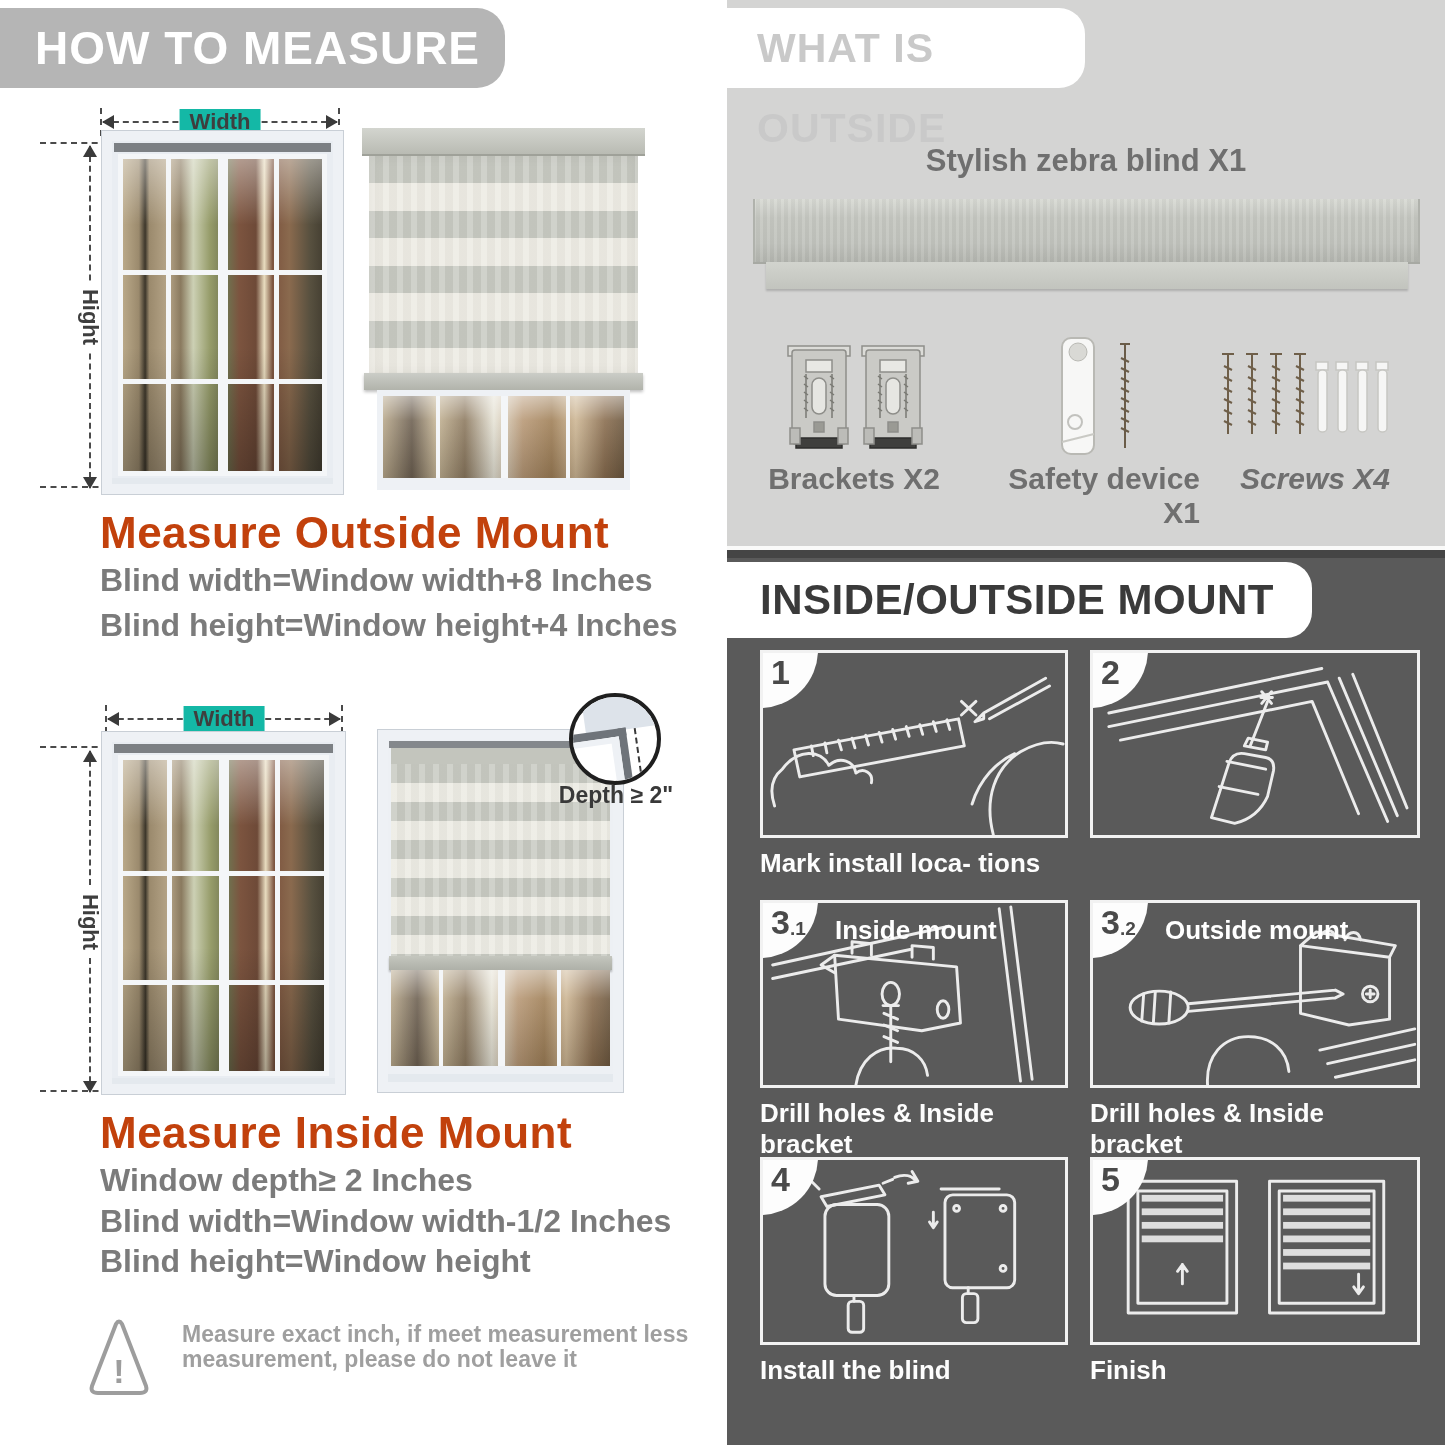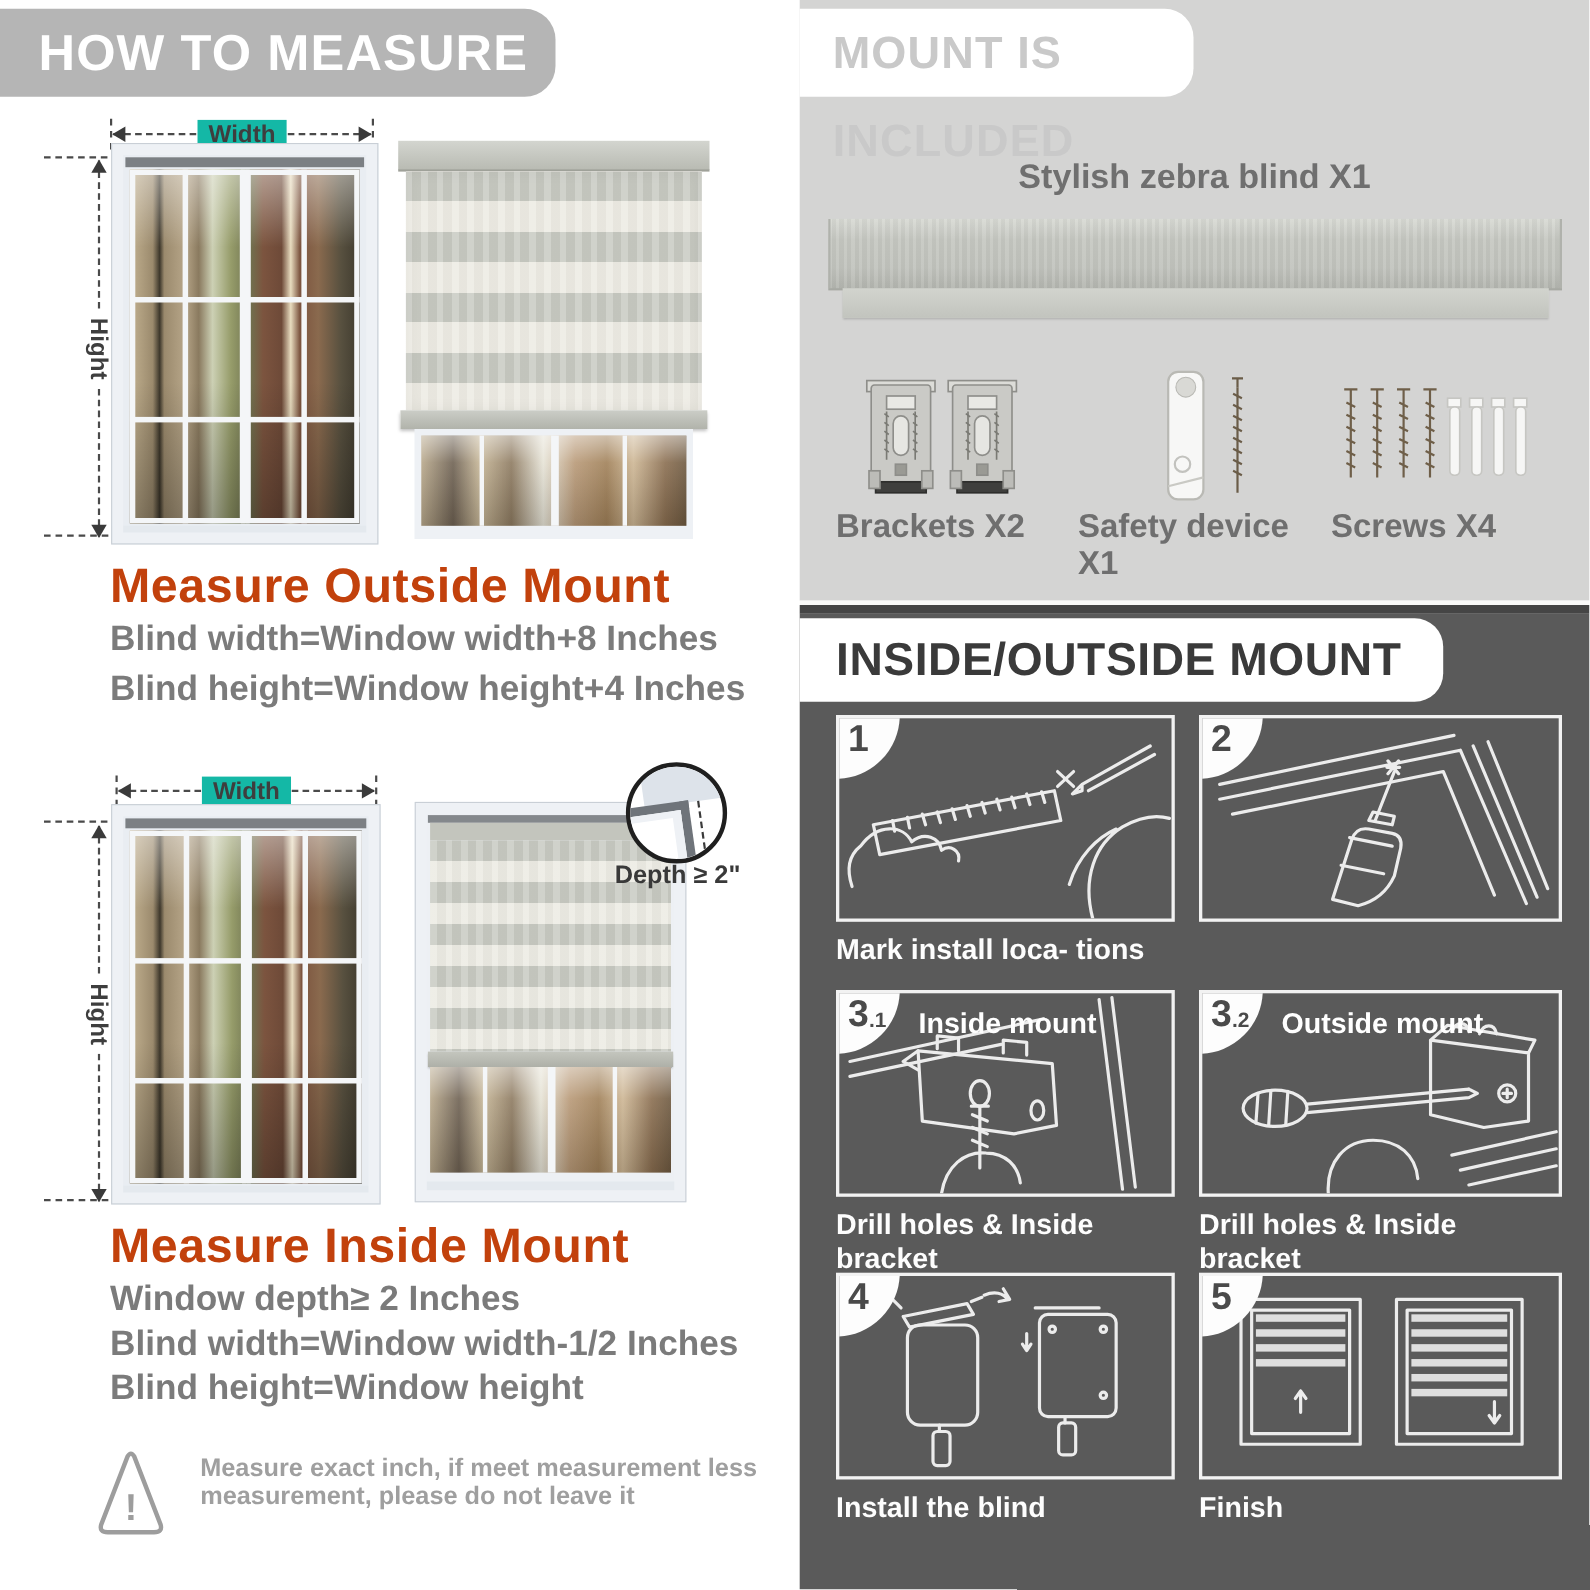--- a/index.html
+++ b/index.html
@@ -74,21 +74,21 @@
   .included-box{left:727px;top:8px;width:358px;height:80px;background:#fff;border-radius:0 26px 26px 0;
                 color:#c9c9c9;font-weight:bold;font-size:41px;line-height:80px;padding-left:30px;
                 letter-spacing:1px;box-sizing:border-box;}
   .product-label{left:727px;top:143px;width:718px;text-align:center;font-weight:bold;font-size:31px;color:#6f6f6f;}
   .headrail{left:753px;top:199px;width:667px;height:63px;
             background:repeating-linear-gradient(90deg,rgba(255,255,255,.07) 0 3px,rgba(0,0,0,.03) 3px 7px),
                        linear-gradient(180deg,#d8dad4 0%,#c6c8c2 30%,#c2c4be 70%,#b4b6b0 100%);
             box-shadow:0 2px 0 #a7a9a3, inset 2px 0 0 #b0b2ac, inset -2px 0 0 #b0b2ac;}
   .headrail-lip{left:766px;top:262px;width:642px;height:27px;
             background:linear-gradient(180deg,#d2d4ce,#c2c4be);box-shadow:0 2px 2px rgba(0,0,0,.18);}
-  .item-label{top:462px;text-align:left;font-weight:bold;font-size:30px;color:#6f6f6f;}
+  .item-label{top:462px;text-align:right;font-weight:bold;font-size:30px;color:#6f6f6f;}
 
   .gapline{left:727px;top:546px;width:718px;height:4px;background:#fafaf9;}
   .darkstrip{left:727px;top:550px;width:718px;height:8px;background:#454545;}
   .panel-dark{left:727px;top:558px;width:718px;height:887px;background:#5a5a5a;}
   .mount-box{left:727px;top:562px;width:585px;height:76px;background:#fff;border-radius:0 26px 26px 0;
              color:#3a3a3a;font-weight:bold;font-size:42px;line-height:76px;padding-left:33px;
              letter-spacing:0.5px;box-sizing:border-box;}
 
   .step{width:308px;}
   .step-frame{position:relative;height:188px;border:3px solid #f2f2f2;box-sizing:border-box;overflow:hidden;}
@@ -235,21 +235,21 @@
     <path d="M28,8 Q31,3 34,8 L58,70 Q60,77 52,77 L10,77 Q2,77 4,70 Z" fill="none" stroke="#9d9d9d" stroke-width="4" stroke-linejoin="round"></path>
   </svg>
   <span class="warn-mark">!</span>
 </div>
 <div class="abs warn-text" style="left:182px;top:1322px;">
   <div>Measure exact inch, if meet measurement less</div>
   <div>measurement, please do not leave it</div>
 </div>
 
 <div class="abs panel-light"></div>
-<div class="abs included-box">MOUNT IS INCLUDED</div>
+<div class="abs included-box">WHAT IS OUTSIDE</div>
 <div class="abs product-label">Stylish zebra blind X1</div>
 <div class="abs headrail"></div>
 <div class="abs headrail-lip"></div>
 
 <div class="abs" style="left:786px;top:340px;">
   <svg width="140" height="122" viewBox="0 0 140 122">
     <g stroke="#8e8e8a" stroke-width="1.5" fill="#cacac6">
       <rect x="2" y="6" width="62" height="10" fill="#dcdcd8"></rect>
       <rect x="6" y="10" width="54" height="94" rx="3"></rect>
       <rect x="20" y="20" width="26" height="12" fill="#e8e8e4"></rect>
@@ -307,21 +307,21 @@
       <rect x="144" y="16" width="12" height="8"></rect>
         <rect x="146" y="24" width="9" height="62" rx="4"></rect>
       <rect x="164" y="16" width="12" height="8"></rect>
         <rect x="166" y="24" width="9" height="62" rx="4"></rect>
     </g>
   </svg>
 </div>
 
 <div class="abs item-label" style="left:760px;width:180px;">Brackets X2</div>
 <div class="abs item-label" style="left:980px;width:220px;">Safety device X1</div>
-<div class="abs item-label" style="left:1210px;width:180px;">Screws X4</div>
+<div class="abs item-label" style="left:1210px;width:180px;font-style:italic;">Screws X4</div>
 
 <div class="abs gapline"></div>
 <div class="abs darkstrip"></div>
 <div class="abs panel-dark"></div>
 <div class="abs mount-box">INSIDE/OUTSIDE MOUNT</div>
 
 <div class="abs step" style="left:760px;top:650px;width:308px;">
   <div class="step-frame">
     <svg viewBox="0 0 308 188">
       <g class="lineart">

